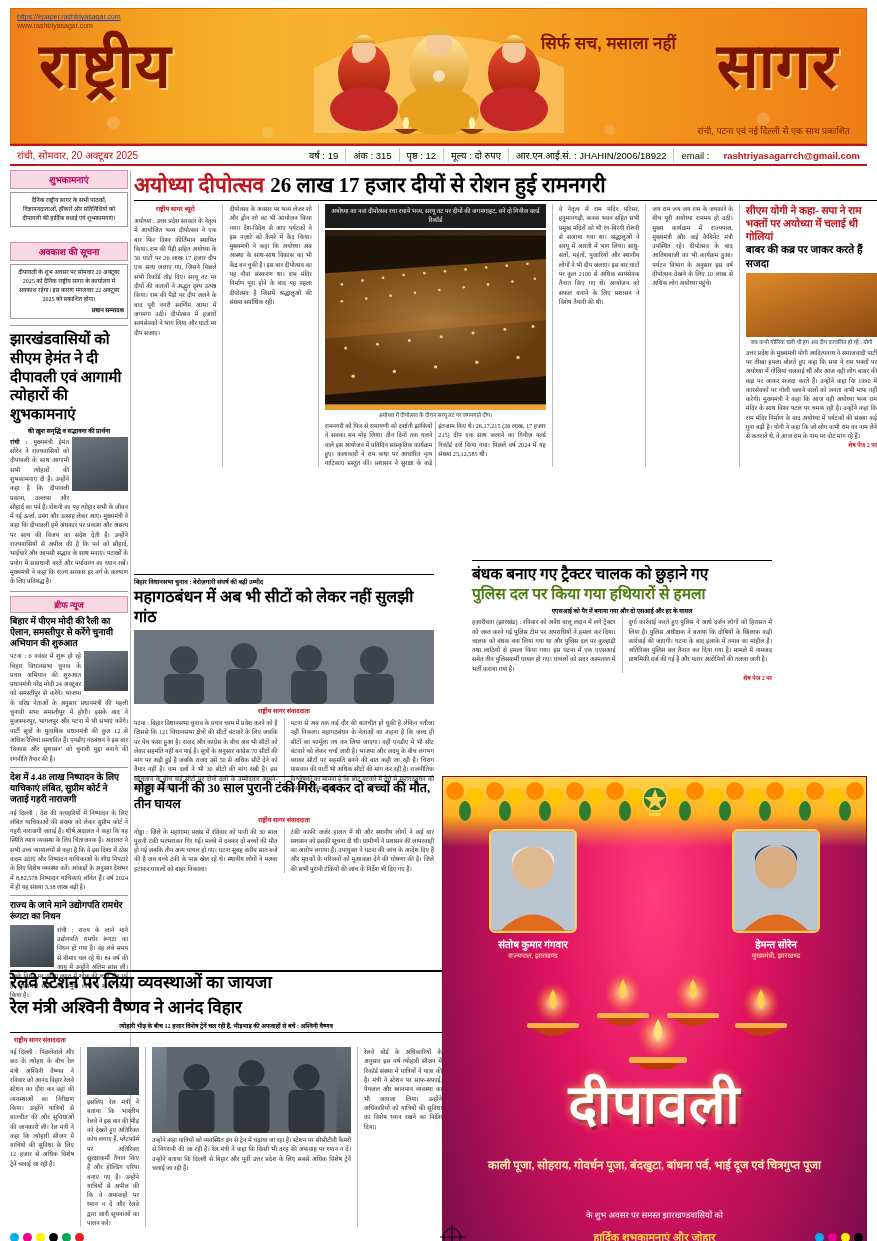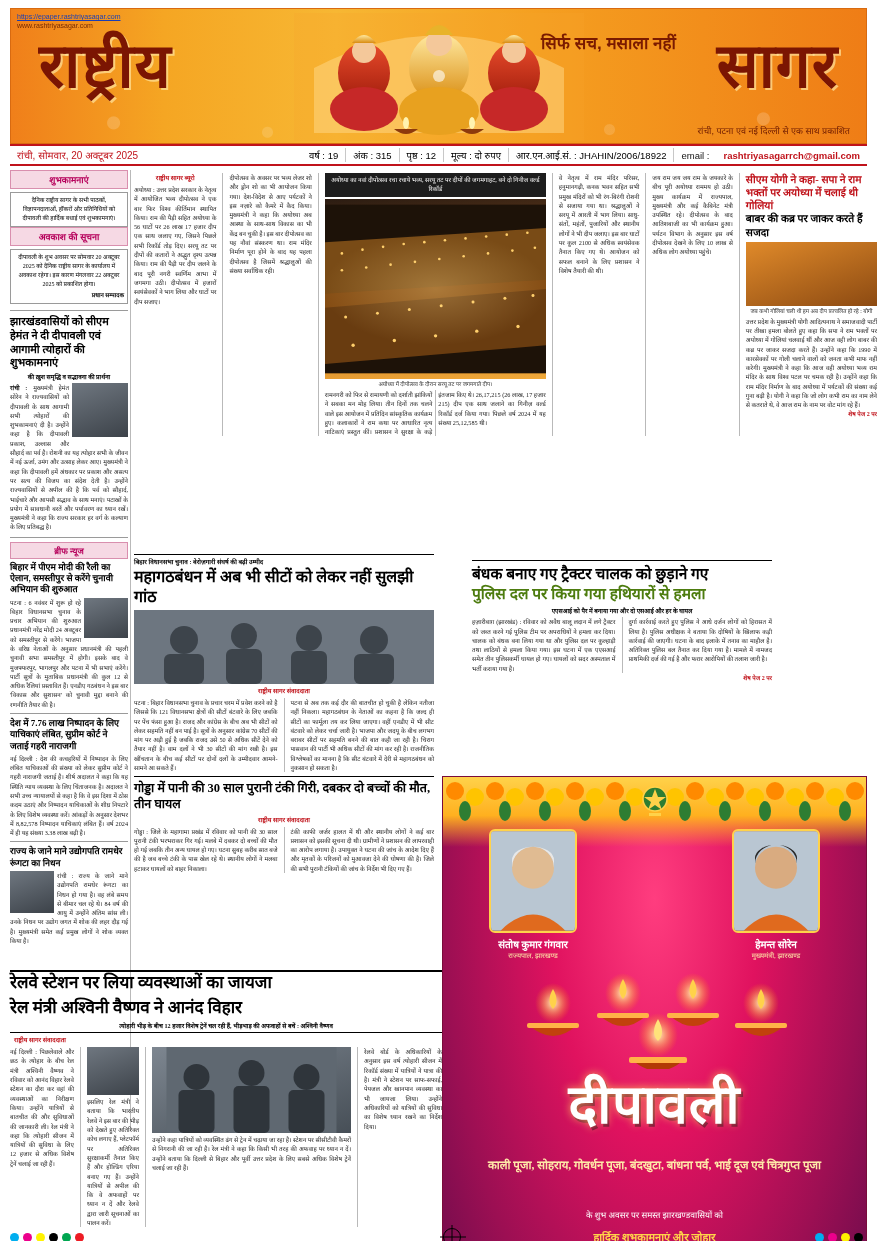--- a/index.html
+++ b/index.html
@@ -76,21 +76,21 @@
   .byline { font-size:6.4px; font-weight:bold; text-align:center; color:#c0131b; margin:0 0 3px 0; }
 
   
   .leftcol { position:absolute; left:0; top:0; width:118px; }
   .pinkbar {
     background:#f6d9e4; border:1px solid #d98fae;
     color:#b6005b; font-weight:bold; font-size:9px;
     text-align:center; padding:2px 0; font-family:"Liberation Sans",sans-serif;
   }
   .boxnote { border:1px solid #9a9a9a; padding:3px; margin-top:3px; font-size:6px; line-height:1.5; text-align:center;}
-  .hd-black { font-size:11px; font-weight:bold; line-height:1.25; }
+  .hd-black { font-size:15px; font-weight:bold; line-height:1.25; }
   .photo { background:#8a8f96; display:block; }
   .photo.portrait { background:linear-gradient(160deg,#6f7780,#3c4249); }
   .cap { font-size:5.6px; text-align:center; color:#333; margin-top:1px; }
 
   .briefbar {
     background:#f6d9e4; border:1px solid #d98fae;
     color:#b6005b; font-weight:bold; font-size:8.5px;
     text-align:center; padding:2px 0; font-family:"Liberation Sans",sans-serif;
   }
 
@@ -239,21 +239,21 @@
   <div class="content" style="height:1060px;">
 
     <div class="rule-v" style="left:120px; top:0; height:960px;"></div>
     <div class="rule-v" style="left:120px; top:0; height:0;"></div>
 
     <div class="leftcol">
 
       <div class="pinkbar">शुभकामनाएं</div>
       <div class="boxnote">दैनिक राष्ट्रीय सागर के सभी पाठकों, विज्ञापनदाताओं, हॉकरों और प्रतिनिधियों को दीपावली की हार्दिक बधाई एवं शुभकामनाएं।</div>
 
-      <div class="pinkbar" style="margin-top:0">अवकाश की सूचना</div>
+      <div class="pinkbar" style="margin-top:15px">अवकाश की सूचना</div>
       <div class="boxnote">
         <span>दीपावली के शुभ अवसर पर सोमवार 20 अक्टूबर 2025 को दैनिक राष्ट्रीय सागर के कार्यालय में अवकाश रहेगा। इस कारण मंगलवार 22 अक्टूबर 2025 को प्रकाशित होगा।</span>
         <div style="text-align:right;font-weight:bold;margin-top:2px">प्रधान सम्पादक</div>
       </div>
 
       <div class="rule-h" style="margin-top:6px"></div>
 
       <div class="hd-black" style="margin-top:2px">झारखंडवासियों को सीएम हेमंत ने दी दीपावली एवं आगामी त्योहारों की शुभकामनाएं</div>
       <div style="font-size:6.2px;text-align:center;font-weight:bold;margin:2px 0;">की ख़ुश समृद्धि व सद्भावना की प्रार्थना</div>
 
@@ -268,32 +268,36 @@
       <div class="rule-h" style="margin-top:5px"></div>
       <div class="briefbar">ब्रीफ न्यूज</div>
 
       <div class="hd-black" style="font-size:9px;margin-top:3px">बिहार में पीएम मोदी की रैली का ऐलान, समस्तीपुर से करेंगे चुनावी अभियान की शुरुआत</div>
       <div style="position:relative;margin-top:2px;">
         <div class="photo portrait" style="width:44px;height:40px;float:right;margin:0 0 2px 3px;"></div>
         <div class="col-text">पटना : 6 नवंबर में शुरू हो रहे बिहार विधानसभा चुनाव के प्रचार अभियान की शुरुआत प्रधानमंत्री नरेंद्र मोदी 24 अक्टूबर को समस्तीपुर से करेंगे। भाजपा के वरिष्ठ नेताओं के अनुसार प्रधानमंत्री की पहली चुनावी सभा समस्तीपुर में होगी। इसके बाद वे मुजफ्फरपुर, भागलपुर और पटना में भी सभाएं करेंगे। पार्टी सूत्रों के मुताबिक प्रधानमंत्री की कुल 12 से अधिक रैलियां प्रस्तावित हैं। एनडीए गठबंधन ने इस बार 'विकास और सुशासन' को चुनावी मुद्दा बनाने की रणनीति तैयार की है।</div>
       </div>
 
       <div class="rule-h"></div>
-      <div class="hd-black" style="font-size:9px">देश में 7.76 लाख निष्पादन के लिए याचिकाएं लंबित, सुप्रीम कोर्ट ने जताई गहरी नाराजगी</div>
+      <div class="hd-black" style="font-size:9px">देश में 4.48 लाख निष्पादन के लिए याचिकाएं लंबित, सुप्रीम कोर्ट ने जताई गहरी नाराजगी</div>
       <div class="col-text" style="margin-top:2px">नई दिल्ली : देश की कचहरियों में निष्पादन के लिए लंबित याचिकाओं की संख्या को लेकर सुप्रीम कोर्ट ने गहरी नाराजगी जताई है। शीर्ष अदालत ने कहा कि यह स्थिति न्याय व्यवस्था के लिए चिंताजनक है। अदालत ने सभी उच्च न्यायालयों से कहा है कि वे इस दिशा में ठोस कदम उठाएं और निष्पादन याचिकाओं के शीघ्र निपटारे के लिए विशेष व्यवस्था करें। आंकड़ों के अनुसार देशभर में 8,82,578 निष्पादन याचिकाएं लंबित हैं। वर्ष 2024 में ही यह संख्या 3.38 लाख बढ़ी है।</div>
 
       <div class="rule-h"></div>
       <div class="hd-black" style="font-size:9px">राज्य के जाने माने उद्योगपति रामधेर रूंगटा का निधन</div>
       <div style="position:relative;margin-top:2px;">
         <div class="photo portrait" style="width:44px;height:42px;float:left;margin:0 3px 2px 0;"></div>
         <div class="col-text">रांची : राज्य के जाने माने उद्योगपति रामधेर रूंगटा का निधन हो गया है। वह लंबे समय से बीमार चल रहे थे। 84 वर्ष की आयु में उन्होंने अंतिम सांस ली। उनके निधन पर उद्योग जगत में शोक की लहर दौड़ गई है। मुख्यमंत्री समेत कई प्रमुख लोगों ने शोक व्यक्त किया है।</div>
       </div>
     </div>
 
     <div class="lead-wrap">
+      <div class="lead-h">
+        <span class="lead-red">अयोध्या दीपोत्सव</span>
+        <span class="lead-blk">26 लाख 17 हजार दीयों से रोशन हुई रामनगरी</span>
+      </div>
 
       <div style="display:flex; gap:6px; margin-top:3px;">
 
         <div style="width:88px;">
           <div class="byline">राष्ट्रीय सागर ब्यूरो</div>
           <div class="col-text">अयोध्या : उत्तर प्रदेश सरकार के नेतृत्व में आयोजित भव्य दीपोत्सव ने एक बार फिर विश्व कीर्तिमान स्थापित किया। राम की पैड़ी सहित अयोध्या के 56 घाटों पर 26 लाख 17 हजार दीप एक साथ जलाए गए, जिसने पिछले सभी रिकॉर्ड तोड़ दिए। सरयू तट पर दीपों की कतारों ने अद्भुत दृश्य उत्पन्न किया। राम की पैड़ी पर दीप जलने के बाद पूरी नगरी स्वर्णिम आभा में जगमगा उठी। दीपोत्सव में हजारों स्वयंसेवकों ने भाग लिया और घाटों पर दीप सजाए।</div>
         </div>
         <div style="width:1px;background:#b9b9b9;"></div>
         <div style="width:88px;">
           <div class="col-text">दीपोत्सव के अवसर पर भव्य लेजर शो और ड्रोन शो का भी आयोजन किया गया। देश-विदेश से आए पर्यटकों ने इस नज़ारे को कैमरे में कैद किया। मुख्यमंत्री ने कहा कि अयोध्या अब आस्था के साथ-साथ विकास का भी केंद्र बन चुकी है। इस बार दीपोत्सव का यह नौवां संस्करण था। राम मंदिर निर्माण पूरा होने के बाद यह पहला दीपोत्सव है जिसमें श्रद्धालुओं की संख्या सर्वाधिक रही।</div>
@@ -367,21 +371,21 @@
           <div class="hd2 red" style="font-size:10.5px;">सीएम योगी ने कहा- सपा ने राम भक्तों पर अयोध्या में चलाई थी गोलियां</div>
           <div class="hd2" style="font-size:10.5px;">बाबर की कब्र पर जाकर करते हैं सजदा</div>
           <div class="imgph saffron" style="height:64px;margin:3px 0 1px 0;"></div>
           <div class="cap">जब कभी गोलियां चली थी हम अब दीप प्रज्वलित हो रहे : योगी</div>
           <div class="col-text" style="margin-top:2px">उत्तर प्रदेश के मुख्यमंत्री योगी आदित्यनाथ ने समाजवादी पार्टी पर तीखा हमला बोलते हुए कहा कि सपा ने राम भक्तों पर अयोध्या में गोलियां चलवाई थीं और आज वही लोग बाबर की कब्र पर जाकर सजदा करते हैं। उन्होंने कहा कि 1990 में कारसेवकों पर गोली चलाने वालों को जनता कभी माफ नहीं करेगी। मुख्यमंत्री ने कहा कि आज वही अयोध्या भव्य राम मंदिर के साथ विश्व पटल पर चमक रही है। उन्होंने कहा कि राम मंदिर निर्माण के बाद अयोध्या में पर्यटकों की संख्या कई गुना बढ़ी है। योगी ने कहा कि जो लोग कभी राम का नाम लेने से कतराते थे, वे आज राम के नाम पर वोट मांग रहे हैं।</div>
           <div style="font-size:6px;font-weight:bold;text-align:right;color:#c0131b;">शेष पेज 2 पर</div>
         </div>
       </div>
     </div>
 
-    <div style="position:absolute; left:124px; top:384px; width:300px;">
+    <div style="position:absolute; left:124px; top:404px; width:300px;">
       <div style="border-top:1px solid #000;padding-top:2px;font-size:6.4px;font-weight:bold;">बिहार विधानसभा चुनाव : बेरोज़गारी संघर्ष की बढ़ी उम्मीद</div>
       <div class="hd2" style="font-size:16px;line-height:1.25;margin-top:1px;">महागठबंधन में अब भी सीटों को लेकर नहीं सुलझी गांठ</div>
       <div class="imgph crowd" style="height:74px;margin-top:3px;">
         <svg viewBox="0 0 300 74" style="width:100%;height:100%;display:block;">
           <rect width="300" height="74" fill="#6d7680"></rect>
           <g fill="#3d444b">
             <circle cx="50" cy="30" r="14"></circle>
               <rect x="30" y="44" width="40" height="30" rx="6"></rect>
             <circle cx="110" cy="26" r="13"></circle>
               <rect x="92" y="39" width="36" height="35" rx="6"></rect>

